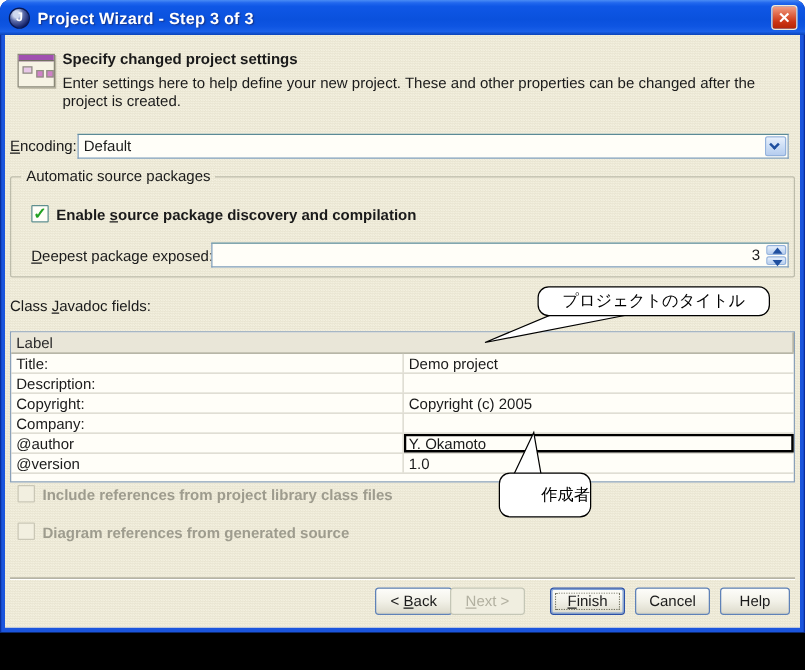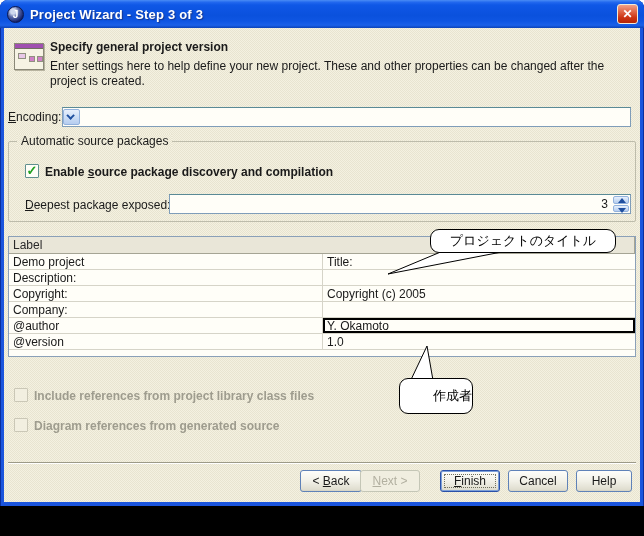--- a/index.html
+++ b/index.html
@@ -119,21 +119,21 @@
   }
   .spin-value { position:absolute; right:22px; top:2px; font-size:12px; }
   .spin-stack { position:absolute; right:1px; top:1px; width:16px; height:16px; display:flex; flex-direction:column; gap:1px; }
   .spin-btn { flex:1; position:relative; cursor:pointer; }
   .tri-up, .tri-down { position:absolute; left:4px; width:0; height:0; border-left:4px solid transparent; border-right:4px solid transparent; }
   .tri-up   { top:1px; border-bottom:5px solid #1f4f9f; }
   .tri-down { top:2px; border-top:5px solid #1f4f9f; }
 
   
   .tbl {
-    position:absolute; left:4px; top:208px; width:628px; height:121px;
+    position:absolute; left:4px; top:237px; width:628px; height:121px;
     background:#fffef8; border:1px solid #8aa0b8;
   }
   .tbl-header { display:flex; height:17px; background:#e9e6d8; border-bottom:1px solid #a5a494; }
   .tbl-header .hcell {
     padding:1px 0 0 4px; font-size:12px; color:#2a2a2a; cursor:pointer;
   }
   .tbl-header .hcell:first-child { width:314px; border-right:1px solid #a5a494; }
   .tbl-header .hcell:last-child { flex:1; }
   .tbl-row { display:flex; height:16px; border-bottom:1px solid #d6d4c8; }
   .tbl-row .cell { padding:1px 0 0 4px; font-size:12px; white-space:nowrap; overflow:hidden; cursor:text; }
@@ -178,25 +178,26 @@
   </div>
 
   <div class="client">
 
     <div class="hdr-icon">
       <div class="bar"></div>
         <div class="box1"></div>
         <div class="box2"></div>
         <div class="box3"></div>
     </div>
-    <div class="hdr-title">Specify general project version</div>
+    <div class="hdr-title">Specify changed project settings</div>
     <div class="hdr-desc">Enter settings here to help define your new project. These and other properties can be changed after the project is created.</div>
 
     <div class="field-label" style="left:4px; top:82px;"><span class="mn">E</span><span>ncoding:</span></div>
     <div class="combo">
+      <div class="combo-value">Default</div>
       <div class="combo-btn">
         <div class="chev-down"></div>
       </div>
     </div>
 
     <div class="groupbox">
       <div class="group-title">Automatic source packages</div>
       <div class="checkbox" style="left:16px; top:22px;">
         <span>✓</span>
       </div>
@@ -216,22 +217,22 @@
       </div>
     </div>
 
     <div class="field-label" style="left:4px; top:210px;"><span>Class </span><span class="mn">J</span><span>avadoc fields:</span></div>
 
     <div class="tbl">
       <div class="tbl-header">
         <div class="hcell">Label</div>
       </div>
       <div class="tbl-row">
+        <div class="cell">Title:</div>
         <div class="cell">Demo project</div>
-        <div class="cell">Title:</div>
       </div>
       <div class="tbl-row">
         <div class="cell">Description:</div>
         <div class="cell"></div>
       </div>
       <div class="tbl-row">
         <div class="cell">Copyright:</div>
         <div class="cell">Copyright (c) 2005</div>
       </div>
       <div class="tbl-row">

